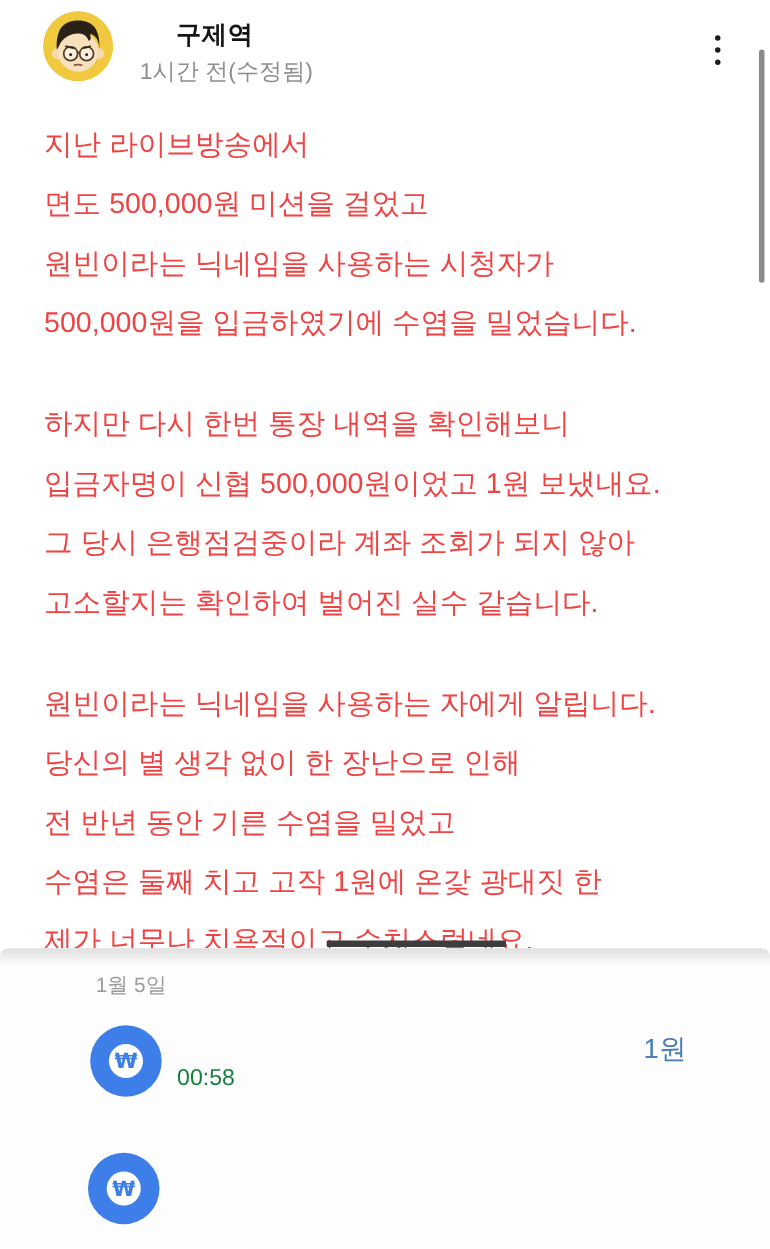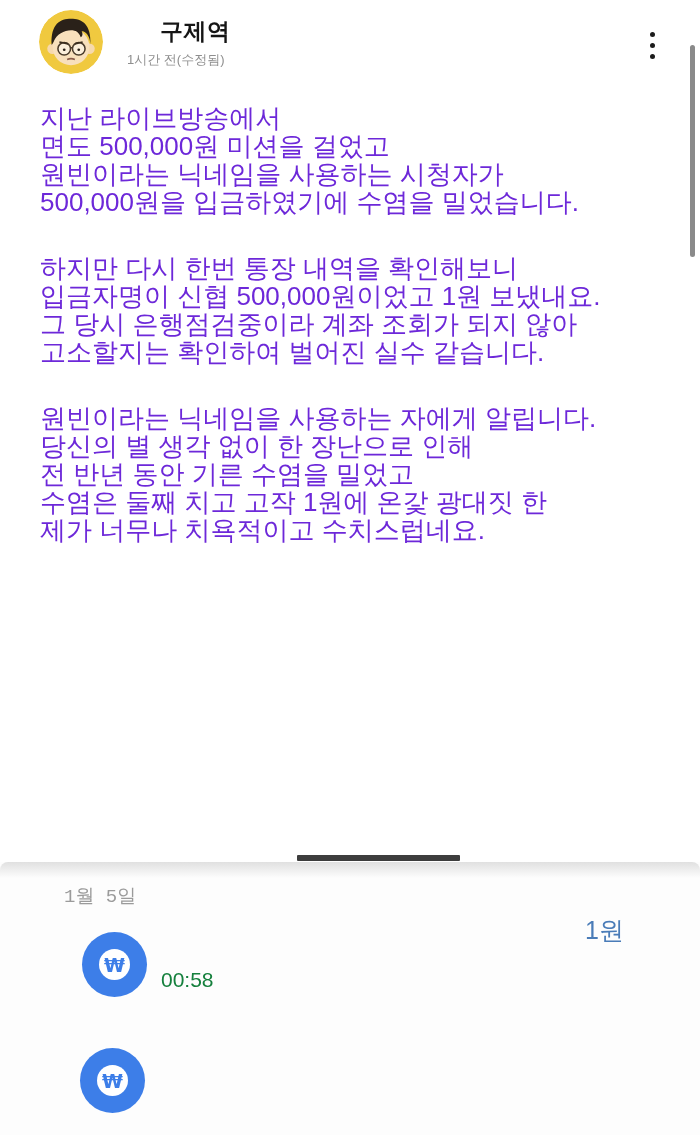--- a/index.html
+++ b/index.html
@@ -18,40 +18,40 @@
     overflow: hidden;
   }
   .author-name {
     position: absolute; top: 16px; left: 127px;
     font-size: 23px; font-weight: 700; color: #151515;
     letter-spacing: 0.5px;
     margin-left: 33px;
   }
   .post-meta {
     position: absolute; top: 51px; left: 127px;
-    font-size: 13px; color: #8e8e8e;
+    font-size: 21px; color: #8e8e8e;
   }
   .kebab {
     position: absolute; top: 32px; right: 44px;
     width: 6px; cursor: pointer;
   }
   .kebab .dot {
     width: 5px; height: 5px; border-radius: 50%;
     background: #1c1c1c; margin-bottom: 6px;
   }
   .scrollbar-thumb {
     position: absolute; top: 45px; right: 5px;
     width: 5px; height: 212px;
     background: #8a8a8a; border-radius: 3px;
   }
 
   
   .post-body {
     position: absolute; top: 104px; left: 40px; right: 48px;
-    font-size: 26px; line-height: 28px; color: #6d28d9;
+    font-size: 26px; line-height: 54px; color: #ef4444;
   }
   .post-body p {
     white-space: pre-line;
     margin-bottom: 38px;
   }
 
   
   .sheet-handle {
     position: absolute; top: 855px; left: 297px;
     width: 163px; height: 6px;
@@ -63,22 +63,22 @@
     position: absolute; top: 862px; left: 0; right: 0; bottom: 0;
     background: #fdfdfd;
   }
   .receipt::before {
     content: ""; position: absolute; top: 0; left: 0; right: 0;
     height: 16px;
     background: linear-gradient(#e0e0e0, rgba(253,253,253,0));
     border-radius: 8px 8px 0 0;
   }
   .receipt-date {
-    position: absolute; top: 21px; left: 64px;
-    font-size: 19px; color: #9b9b9b; font-family: Liberation Mono, monospace;
+    position: absolute; top: 21px; left: 87px;
+    font-size: 19px; color: #9b9b9b;
   }
   .won-icon {
     position: absolute;
     width: 65px; height: 65px; border-radius: 50%;
     background: #3d7ee8;
     display: flex; align-items: center; justify-content: center;
   }
   .won-icon .won-inner {
     width: 31px; height: 31px; border-radius: 50%;
     background: #ffffff;
@@ -91,21 +91,21 @@
   .tx-name {
     position: absolute; top: 68px; left: 161px;
     font-size: 26px; font-weight: 700; color: #2b2b2b;
     letter-spacing: 0.3px;
   }
   .tx-time {
     position: absolute; top: 106px; left: 161px;
     font-size: 21px; color: #15803d;
   }
   .tx-amount {
-    position: absolute; top: 52px; right: 76px;
+    position: absolute; top: 75px; right: 76px;
     font-size: 25px; font-weight: 500; color: #4a7cb8;
   }
 </style>
 </head>
 <body>
 
 <div class="avatar">
   <svg viewBox="0 0 66 66" width="64" height="64">
     <circle cx="33" cy="33" r="33" fill="#F0C93F"></circle>
     <circle cx="14" cy="40" r="5.5" fill="#F6D9AE"></circle>

